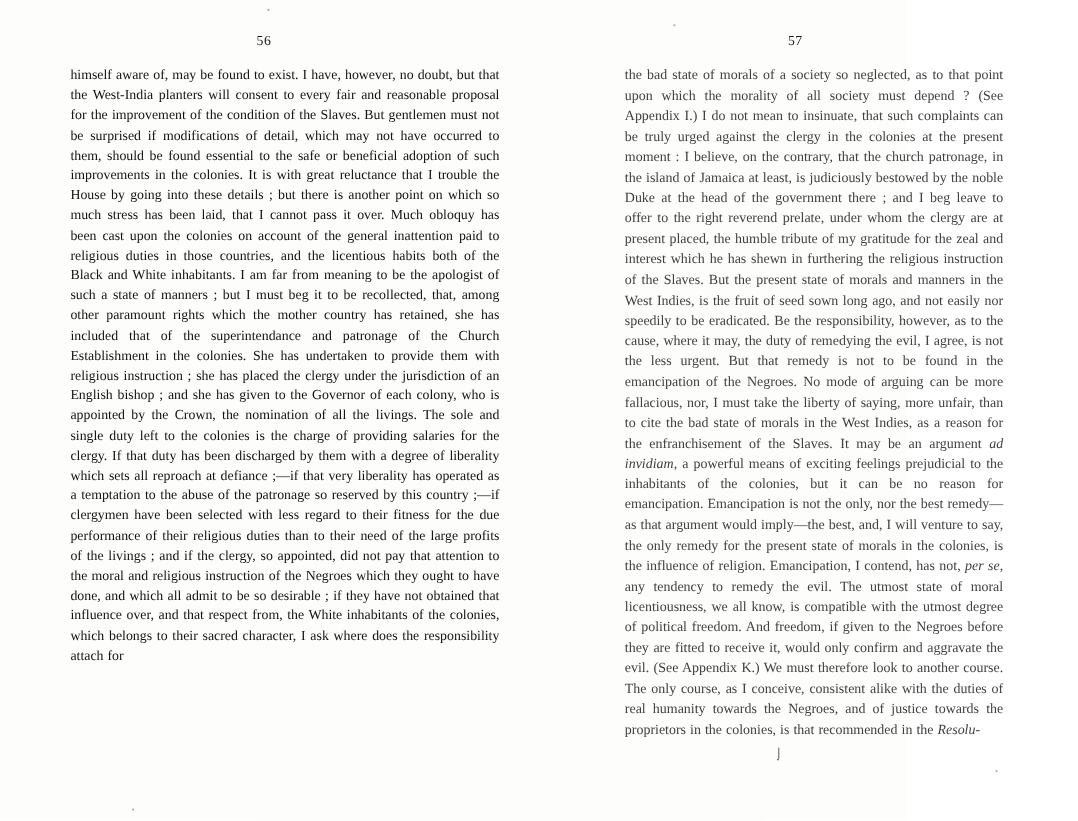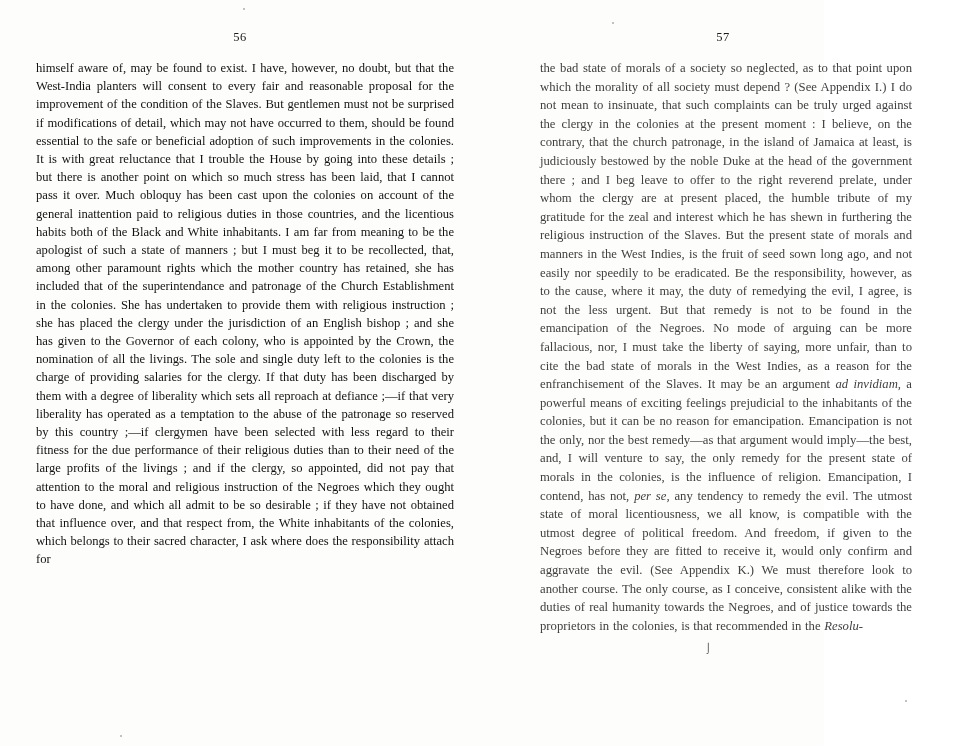--- a/index.html
+++ b/index.html
@@ -60,20 +60,21 @@
   .folio-left { margin-left: -10px; }
   .folio-right { margin-left: -6px; text-align: center; }
   .body-text {
     font-size: 12.6px;
     line-height: 18.2px;
     text-align: justify;
     text-justify: inter-word;
     color: #121212;
     hyphens: none;
     word-spacing: 0.5px;
+    margin-left: 28px;
   }
   .col-right .body-text {
     font-size: 12.7px;
     line-height: 18.6px;
     color: #404040;
   }
   .body-text i {
     font-style: italic;
   }
   .footmark {

